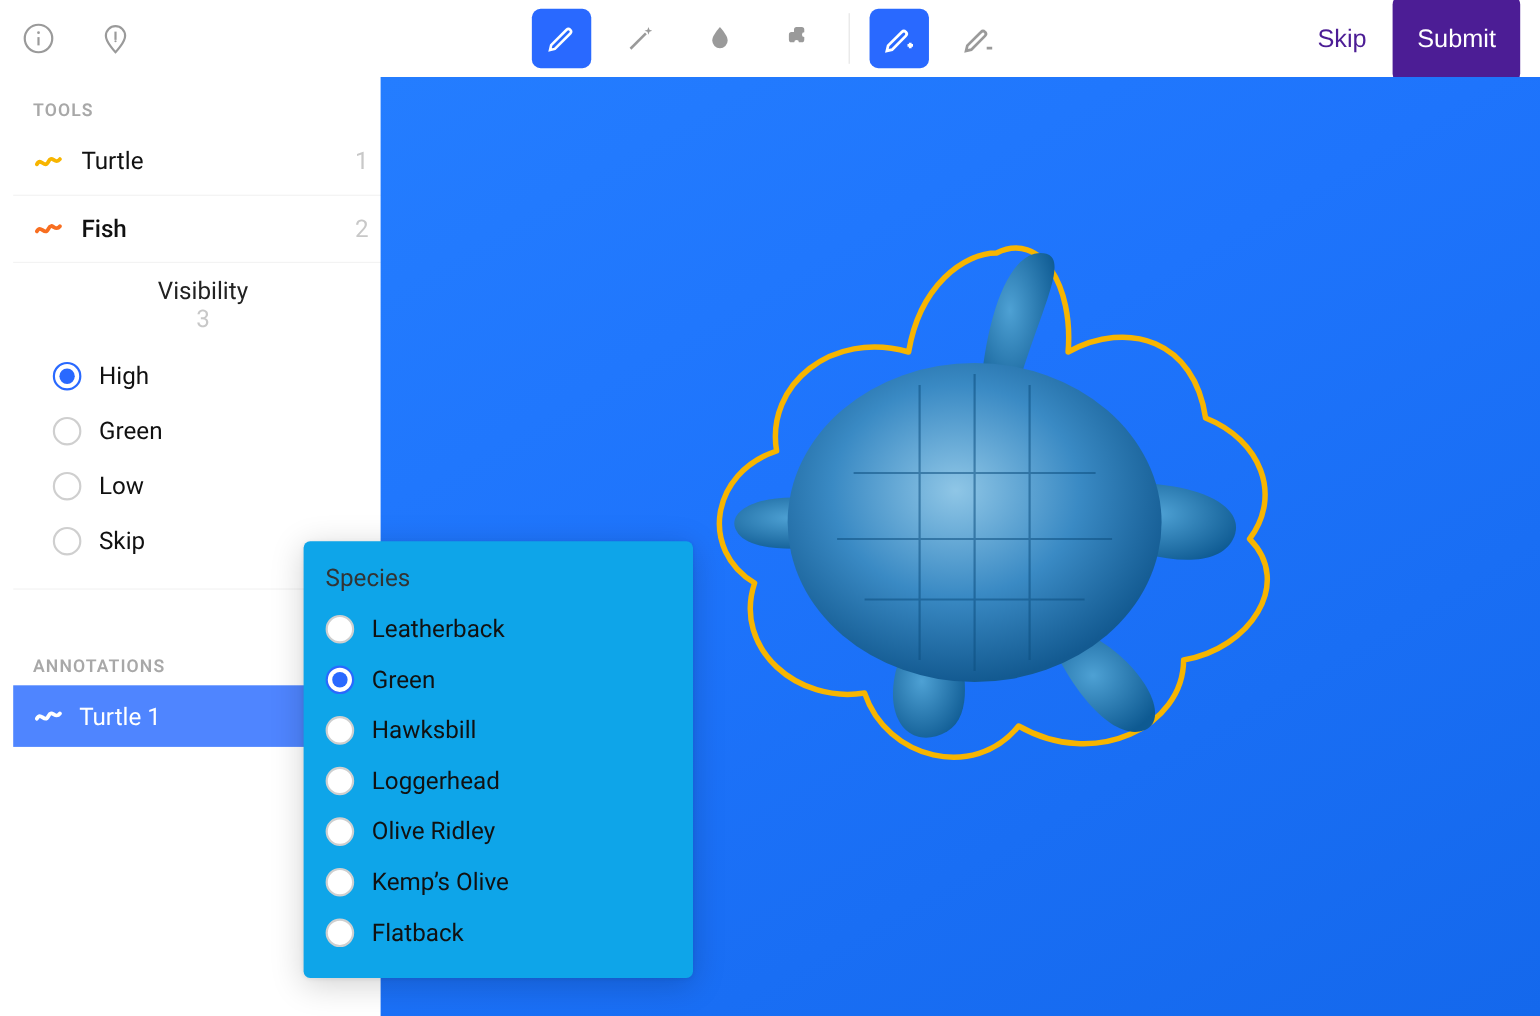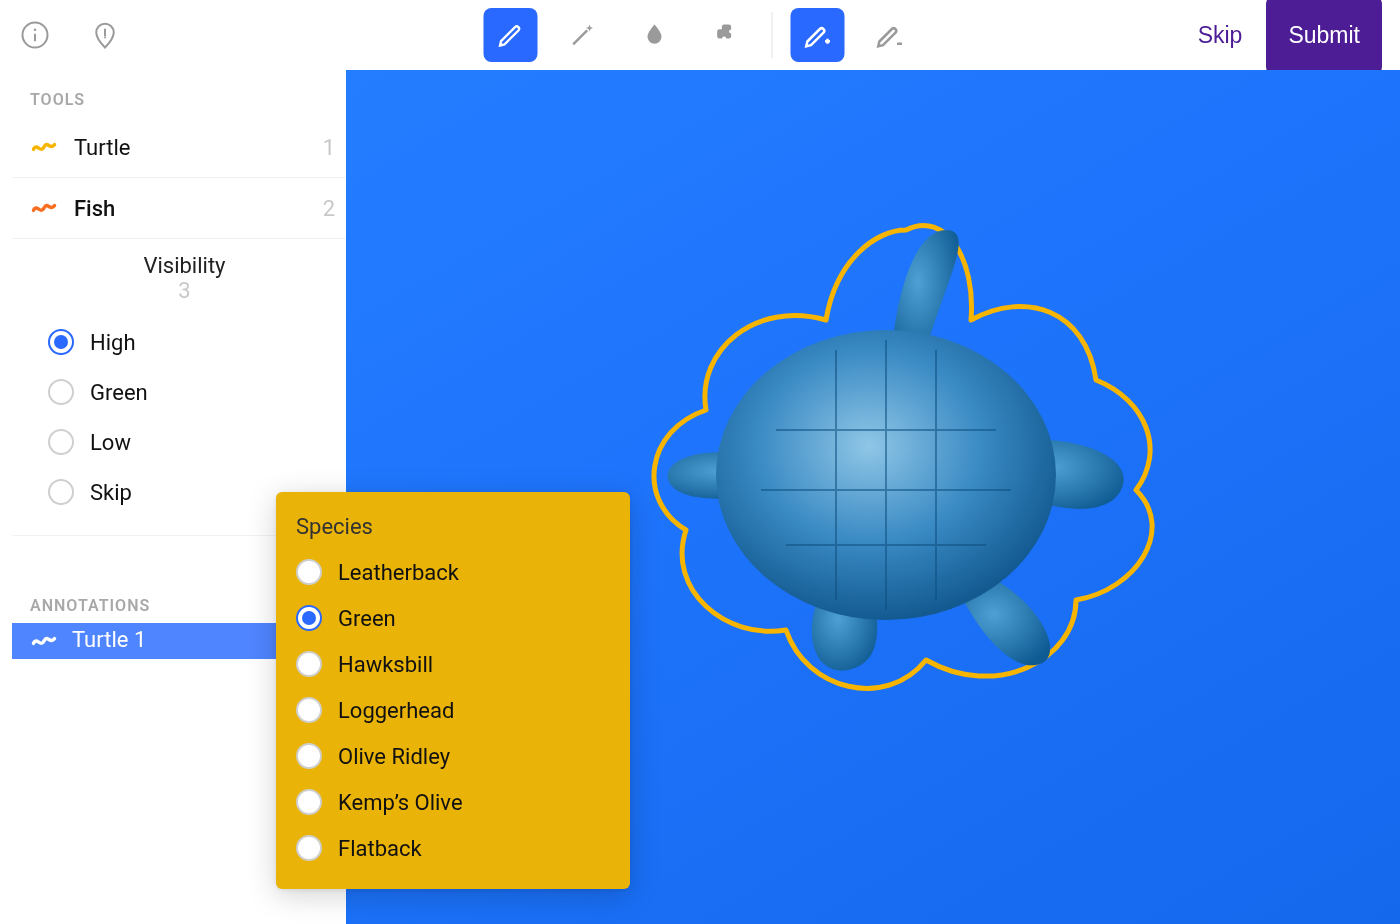--- a/index.html
+++ b/index.html
@@ -140,23 +140,23 @@
     border-color: #2969ff;
   }
   .radio-dot.checked::after {
     content: "";
     width: 14px; height: 14px; border-radius: 50%; background: #2969ff;
   }
 
   .annotations-sep { flex: 0 0 40px; }
 
   .anno-row {
-    display: flex; align-items: flex-start;
+    display: flex; align-items: flex-end;
     gap: 14px;
-    padding: 4px 18px;
+    padding: 14px 18px;
     font-size: 22px;
     cursor: pointer;
   }
   .anno-row.active {
     background: #4f85ff;
     color: #fff;
   }
   .anno-row .icon-slot {
     width: 28px; height: 28px;
     display: inline-flex; align-items: center; justify-content: center;
@@ -174,21 +174,21 @@
     left: 230px; top: 120px;
     width: 620px; height: 520px;
   }
   .turtle-wrap svg { width: 100%; height: 100%; }
 
   
   .popover {
     position: absolute;
     left: 276px; top: 492px;
     width: 354px;
-    background: #eab308;
+    background: #0ea5e9;
     border-radius: 6px;
     box-shadow: 0 6px 30px rgba(0,0,0,.18), 0 1px 4px rgba(0,0,0,.08);
     padding: 22px 20px 18px;
   }
   .popover .pop-title {
     font-size: 22px;
     color: #333;
     margin-bottom: 10px;
   }
   .popover .radio-item { padding: 10px 0; font-size: 22px; }

